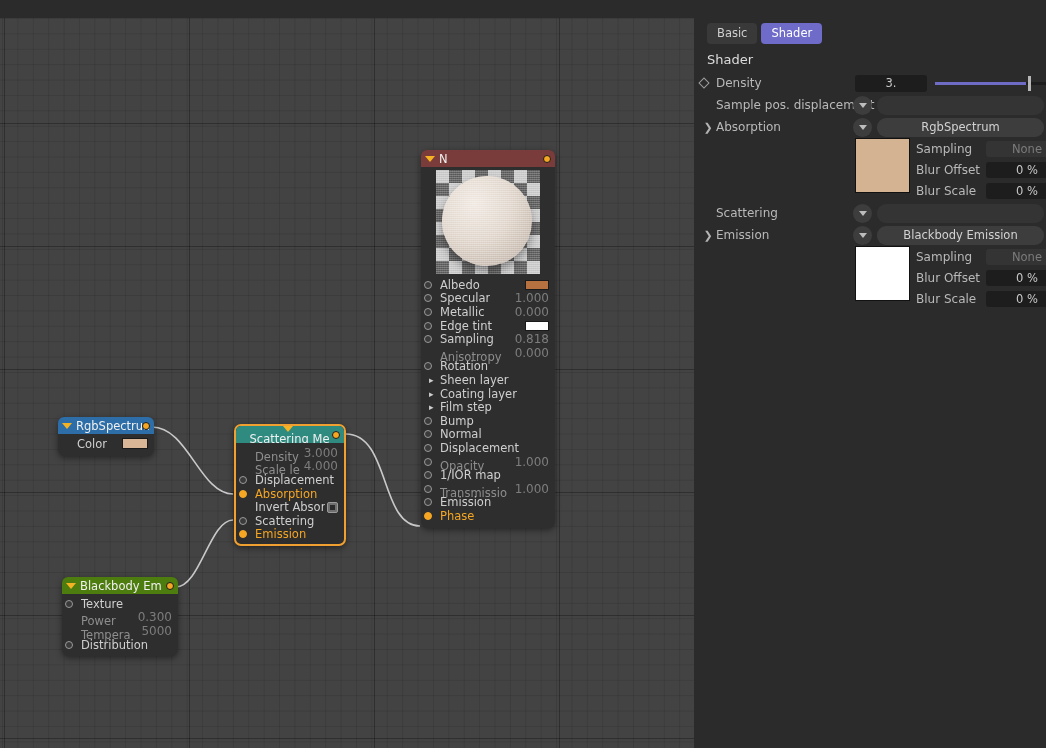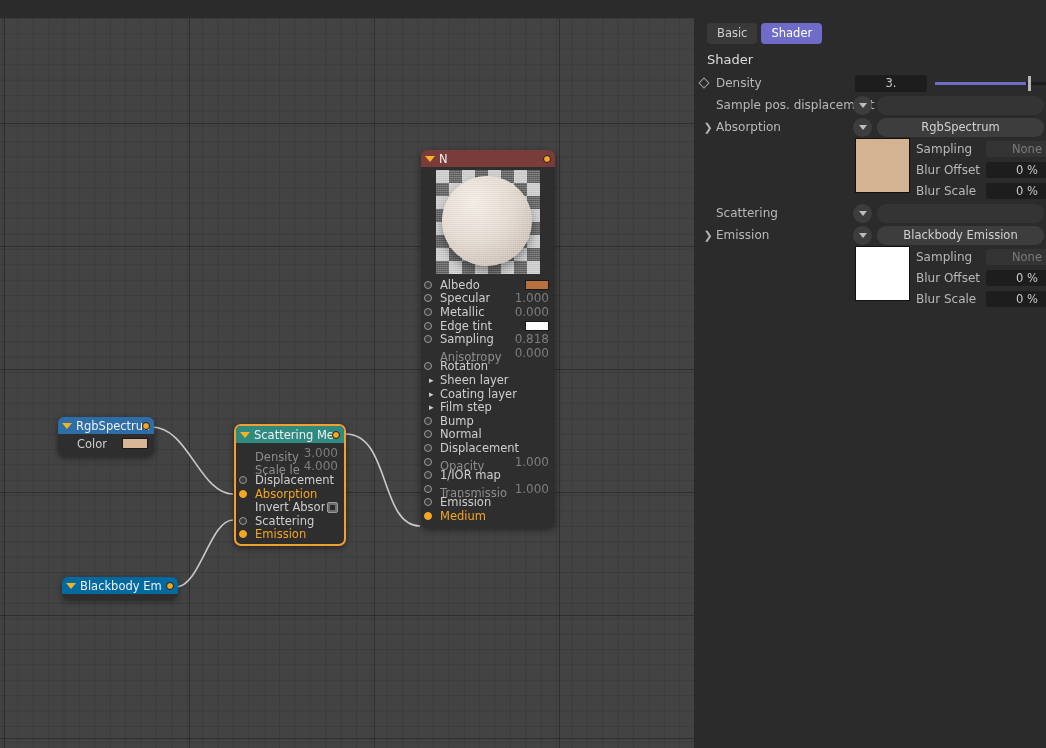--- a/index.html
+++ b/index.html
@@ -332,27 +332,27 @@
             <span class="port"></span>
             <span class="lbl">Transmissio</span>
             <span class="val">1.000</span>
           </div>
         <div class="row">
             <span class="port"></span>
             <span class="lbl">Emission</span>
           </div>
         <div class="row orange">
             <span class="port filled"></span>
-            <span class="lbl">Medium</span>
+            <span class="lbl">Phase</span>
           </div>
       </div>
     </div>
 
     <div class="node selected" id="node-scattering" style="left:234px; top:406px; width:112px;">
-      <div class="node-header" style="background:#2f8a80;">
+      <div class="node-header" style="background:#2f8a80;flex-direction:column;">
         <span class="tri"></span>
         <span class="node-title">Scattering Me</span>
         <span class="hdr-port"></span>
       </div>
       <div class="rows">
         <div class="row dim">
             <span class="lbl">Density</span>
             <span class="val">3.000</span>
           </div>
         <div class="row dim">
@@ -390,24 +390,42 @@
       </div>
       <div class="rows">
         <div class="row">
             <span class="lbl">Color</span>
             <span class="swatch-inline" style="background:#d9b695; width:26px; height:11px;"></span>
           </div>
       </div>
     </div>
 
     <div class="node" id="node-blackbody" style="left:62px; top:559px; width:116px;">
-      <div class="node-header" style="background:#0369a1;">
+      <div class="node-header" style="background:#4d7c0f;">
         <span class="tri"></span>
         <span class="node-title">Blackbody Em</span>
         <span class="hdr-port"></span>
+      </div>
+      <div class="rows">
+        <div class="row">
+            <span class="port"></span>
+            <span class="lbl">Texture</span>
+          </div>
+        <div class="row dim">
+            <span class="lbl">Power</span>
+            <span class="val">0.300</span>
+          </div>
+        <div class="row dim">
+            <span class="lbl">Tempera</span>
+            <span class="val">5000</span>
+          </div>
+        <div class="row">
+            <span class="port"></span>
+            <span class="lbl">Distribution</span>
+          </div>
       </div>
     </div>
 
   </div>
 
   <div id="panel">
 
     <div id="tabs">
       <button class="tab">Basic</button>
       <button class="tab active">Shader</button>

